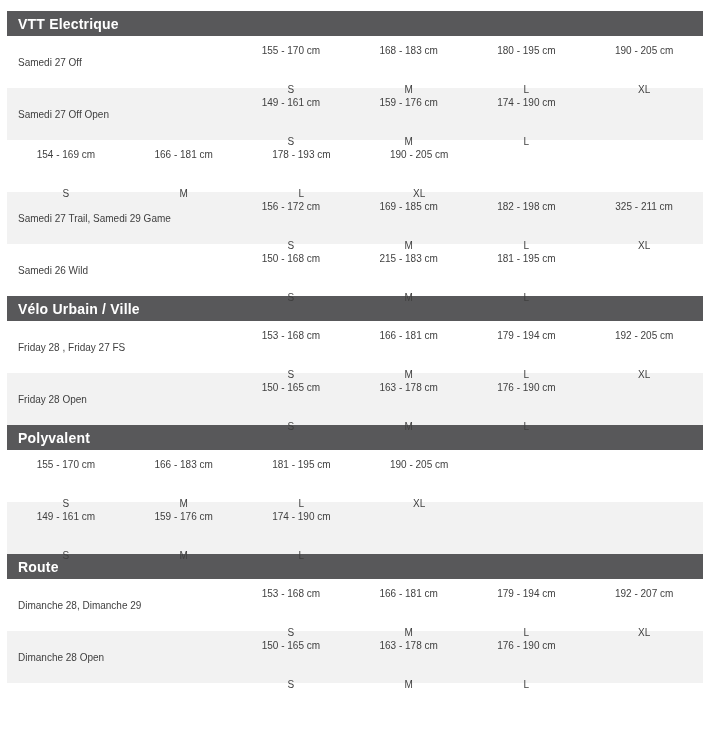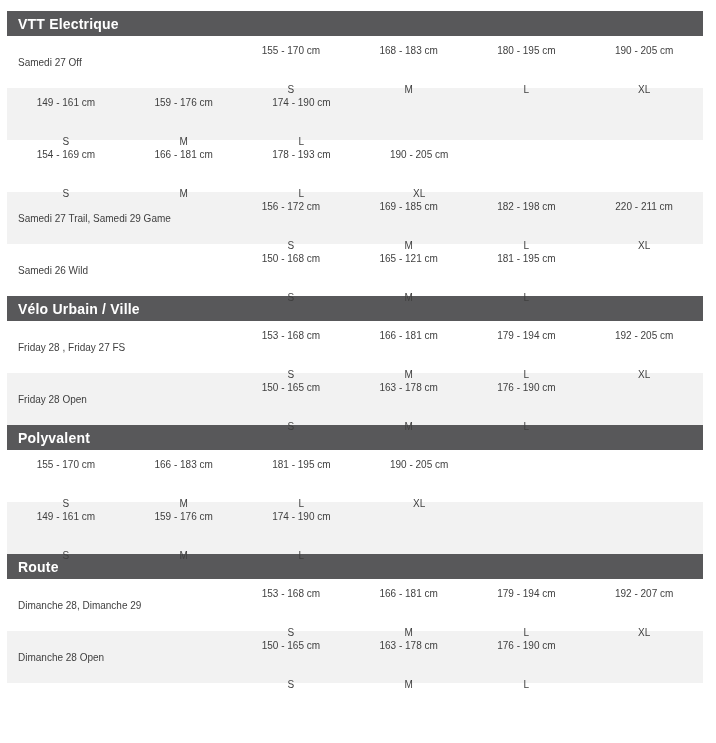--- a/index.html
+++ b/index.html
@@ -76,20 +76,21 @@
         <div class="cell">
           <span class="range">180 - 195 cm</span>
           <span class="size">L</span>
         </div>
         <div class="cell">
           <span class="range">190 - 205 cm</span>
           <span class="size">XL</span>
         </div>
       </div>
       <div class="row">
+        <div class="name">Samedi 27 Off Open</div>
         <div class="cell">
           <span class="range">149 - 161 cm</span>
           <span class="size">S</span>
         </div>
         <div class="cell">
           <span class="range">159 - 176 cm</span>
           <span class="size">M</span>
         </div>
         <div class="cell">
           <span class="range">174 - 190 cm</span>
@@ -126,32 +127,32 @@
         </div>
         <div class="cell">
           <span class="range">169 - 185 cm</span>
           <span class="size">M</span>
         </div>
         <div class="cell">
           <span class="range">182 - 198 cm</span>
           <span class="size">L</span>
         </div>
         <div class="cell">
-          <span class="range">220 - 211 cm</span>
+          <span class="range">325 - 211 cm</span>
           <span class="size">XL</span>
         </div>
       </div>
       <div class="row">
         <div class="name">Samedi 26 Wild</div>
         <div class="cell">
           <span class="range">150 - 168 cm</span>
           <span class="size">S</span>
         </div>
         <div class="cell">
-          <span class="range">165 - 121 cm</span>
+          <span class="range">215 - 183 cm</span>
           <span class="size">M</span>
         </div>
         <div class="cell">
           <span class="range">181 - 195 cm</span>
           <span class="size">L</span>
         </div>
         <div class="cell">
           <span class="range"></span>
           <span class="size"></span>
         </div>

